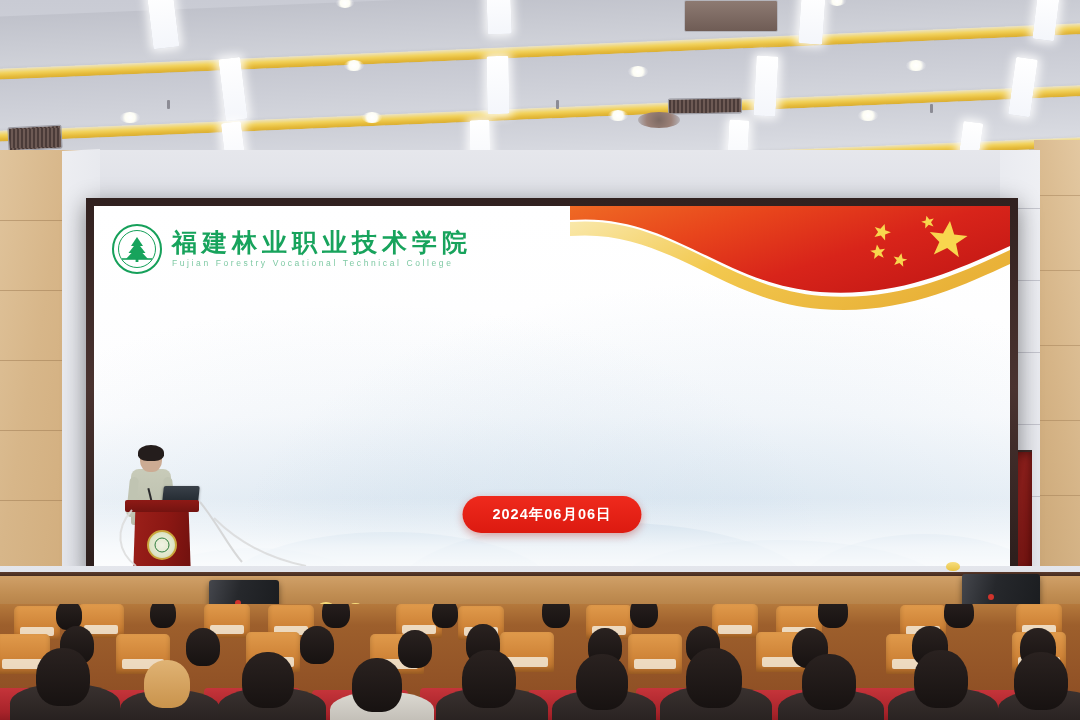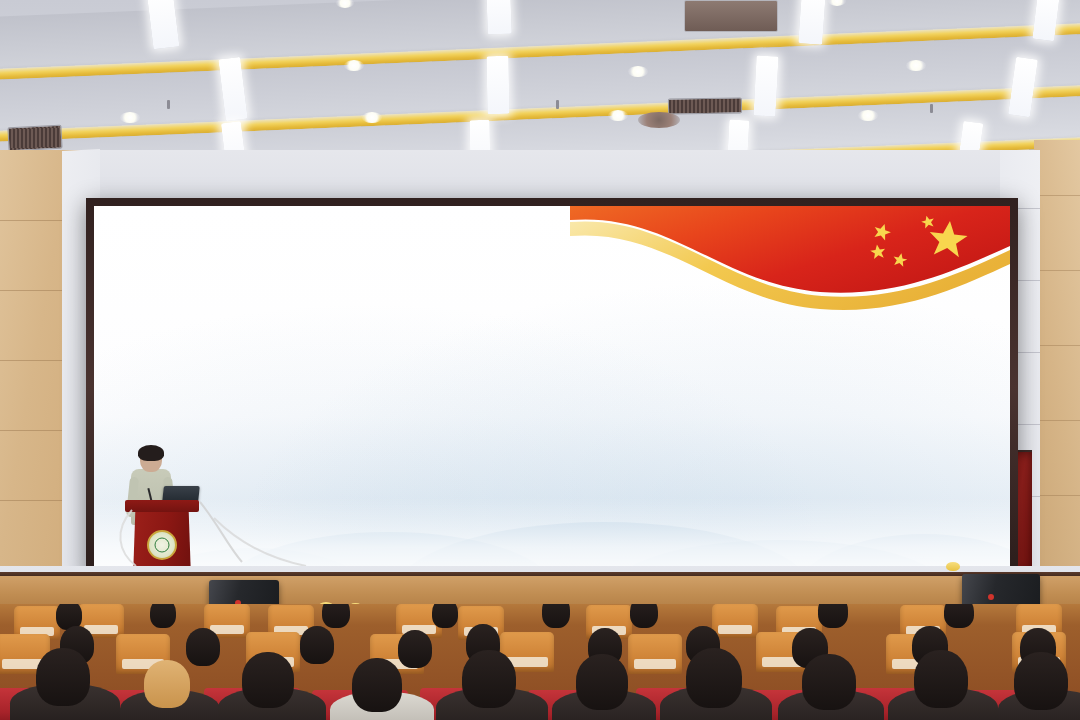--- a/index.html
+++ b/index.html
@@ -432,22 +432,41 @@
           <polygon points="0,-19 5.6,-6 19,-6 8.4,2.8 12.6,16 0,8 -12.6,16 -8.4,2.8 -19,-6 -5.6,-6" transform="translate(378,34) rotate(6)"></polygon>
 
           <polygon points="0,-8.5 2.5,-2.6 8.5,-2.6 3.7,1.3 5.6,7.2 0,3.6 -5.6,7.2 -3.7,1.3 -8.5,-2.6 -2.5,-2.6" transform="translate(312,26) rotate(18)"></polygon>
           <polygon points="0,-7.5 2.2,-2.3 7.5,-2.3 3.3,1.1 4.9,6.4 0,3.2 -4.9,6.4 -3.3,1.1 -7.5,-2.3 -2.2,-2.3" transform="translate(308,46) rotate(-8)"></polygon>
           <polygon points="0,-7 2.1,-2.1 7,-2.1 3.1,1 4.6,6 0,3 -4.6,6 -3.1,1 -7,-2.1 -2.1,-2.1" transform="translate(330,54) rotate(12)"></polygon>
           <polygon points="0,-6.5 1.9,-2 6.5,-2 2.9,.9 4.3,5.6 0,2.8 -4.3,5.6 -2.9,.9 -6.5,-2 -1.9,-2" transform="translate(358,16) rotate(-14)"></polygon>
         </g>
       </svg>
     </div>
 
-
-
+    <div class="logo-row">
+      <div class="emblem">
+        <svg width="100%" height="100%" viewBox="0 0 46 46" xmlns="http://www.w3.org/2000/svg">
+
+          <g fill="#17a35c">
+            <polygon points="23,11 29,20 17,20"></polygon>
+            <polygon points="23,16 31.5,27 14.5,27"></polygon>
+            <polygon points="23,21 34,33 12,33"></polygon>
+            <rect x="21.6" y="30" width="2.8" height="6"></rect>
+          </g>
+          <path d="M8,33 h30" stroke="#17a35c" stroke-width="1.6" fill="none"></path>
+        </svg>
+      </div>
+      <div class="logo-text">
+        <div class="logo-cn">福建林业职业技术学院</div>
+        <div class="logo-en">Fujian Forestry Vocational Technical College</div>
+      </div>
+    </div>
+
+
+    <div class="date-pill">2024年06月06日</div>
   </div>
 
   <div class="person">
     <div class="torso"></div>
     <div class="arm-l"></div>
     <div class="arm-r"></div>
     <div class="legs"></div>
     <div class="shoe"></div>
     <div class="head"></div>
     <div class="hair"></div>

